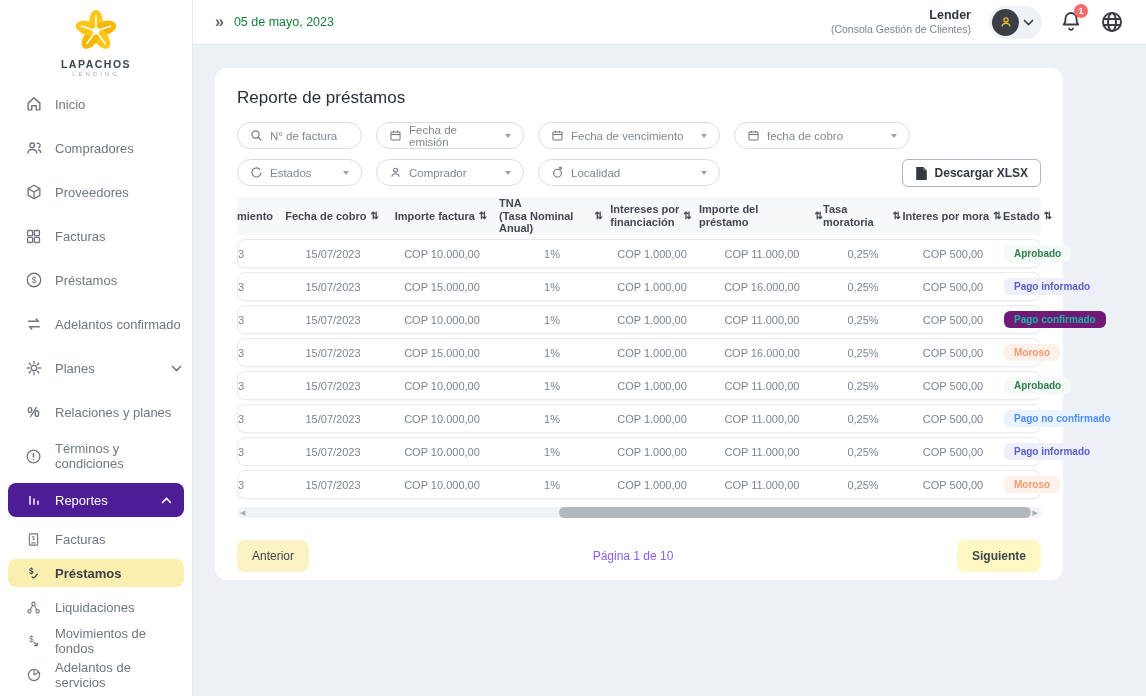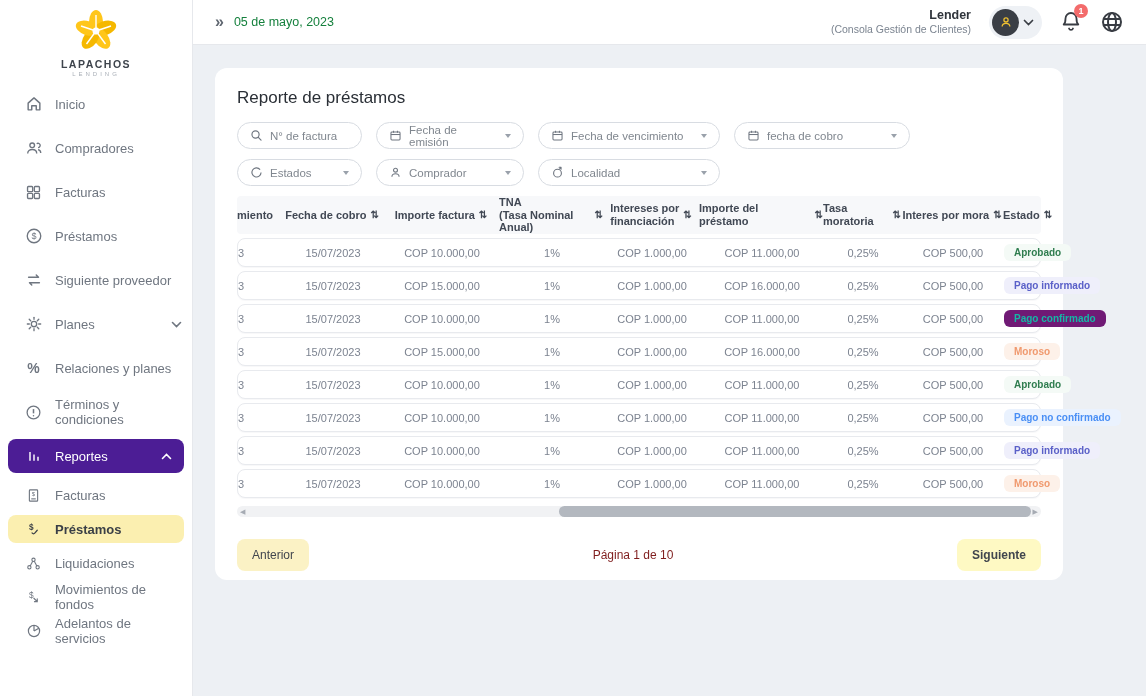--- a/index.html
+++ b/index.html
@@ -92,21 +92,21 @@
   .harrow { position:absolute; top:0; height:11px; display:flex; align-items:center;
             font-size:7px; color:#A6ABB3; }
   .harrow.left { left:3px; } .harrow.right { right:3px; }
 
   
   .pager { display:flex; align-items:center; margin-top:22px; }
   .pg-btn { border:none; border-radius:8px; font-size:12px; color:#41464E; padding:9px 15px;
             cursor:pointer; font-family:"Liberation Sans",sans-serif; }
   .pg-prev { background:#FBF2C5; }
   .pg-next { background:#fef9c3; font-weight:bold; margin-left:auto; }
-  .pg-info { flex:1; text-align:center; font-size:12px; color:#7f1d1d; }
+  .pg-info { flex:1; text-align:center; font-size:12px; color:#8b5cf6; }
 
   svg { display:block; }
 </style>
 </head>
 <body>
 
 <div class="sidebar">
   <div class="logo-block">
     <svg width="50" height="48" viewBox="0 0 50 48">
       <g transform="translate(25,23)" fill="#FFC61A">
@@ -143,20 +143,29 @@
       <svg width="18" height="18" viewBox="0 0 20 20" fill="none" stroke="currentColor" stroke-width="1.5">
           <circle cx="8" cy="7" r="2.6"></circle>
           <path d="M3 16 c0-2.8 2.2-4.3 5-4.3 s5 1.5 5 4.3"></path>
           <path d="M13 5.2 a2.4 2.4 0 1 1 1.5 4.3"></path>
           <path d="M14.5 11.9 c1.8.4 3 1.7 3 3.6"></path>
         </svg>
     </span>
     <span>Compradores</span>
   </div>
 
+  <div class="side-item">
+    <span class="sicon">
+      <svg width="18" height="18" viewBox="0 0 20 20" fill="none" stroke="currentColor" stroke-width="1.5" stroke-linejoin="round">
+          <path d="M10 2.5 L16.5 6.2 V13.8 L10 17.5 L3.5 13.8 V6.2 Z"></path>
+          <path d="M3.5 6.2 L10 10 L16.5 6.2 M10 10 V17.5"></path>
+        </svg>
+    </span>
+    <span>Proveedores</span>
+  </div>
 
   <div class="side-item">
     <span class="sicon">
       <svg width="17" height="17" viewBox="0 0 20 20" fill="none" stroke="currentColor" stroke-width="1.6">
           <rect x="3" y="3" width="6" height="6" rx="1"></rect>
           <rect x="11" y="3" width="6" height="6" rx="1"></rect>
           <rect x="3" y="11" width="6" height="6" rx="1"></rect>
           <rect x="11" y="11" width="6" height="6" rx="1"></rect>
         </svg>
     </span>
@@ -173,21 +182,21 @@
     <span>Préstamos</span>
   </div>
 
   <div class="side-item">
     <span class="sicon">
       <svg width="18" height="18" viewBox="0 0 20 20" fill="none" stroke="currentColor" stroke-width="1.6" stroke-linecap="round" stroke-linejoin="round">
           <path d="M4 7 H15 M12.5 4.5 L15 7"></path>
           <path d="M16 13 H5 M7.5 15.5 L5 13"></path>
         </svg>
     </span>
-    <span>Siguiente proveedor</span>
+    <span>Adelantos confirmado</span>
   </div>
 
   <div class="side-item">
     <span class="sicon">
       <svg width="18" height="18" viewBox="0 0 20 20" fill="none" stroke="currentColor" stroke-width="1.5">
           <circle cx="10" cy="10" r="3"></circle>
           <g stroke-linecap="round">
             <line x1="10" y1="2.6" x2="10" y2="4.8"></line>
             <line x1="10" y1="15.2" x2="10" y2="17.4"></line>
             <line x1="2.6" y1="10" x2="4.8" y2="10"></line>
@@ -407,20 +416,27 @@
       <div class="pill pill-lg">
         <span class="ficon">
           <svg width="13" height="13" viewBox="0 0 20 20" fill="none" stroke="currentColor" stroke-width="1.7" stroke-linecap="round">
               <circle cx="10" cy="11" r="6"></circle>
               <path d="M13.5 4 L15.5 2 M15.5 2 h-3 M15.5 2 v3"></path>
             </svg>
         </span>
         <span>Localidad</span>
         <span class="caret"></span>
       </div>
+      <button class="dl-btn">
+        <svg width="13" height="15" viewBox="0 0 14 17">
+            <path d="M1 1 h8 l4 4 v11 H1 Z" fill="#33383F"></path>
+            <path d="M9 1 l4 4 h-4 Z" fill="#6E747C"></path>
+          </svg>
+        <span>Descargar XLSX</span>
+      </button>
     </div>
 
     <div class="tbl">
       <div class="thead">
         <div class="hcell c1">
             <span>miento</span>
           </div>
         <div class="hcell c2">
             <span>Fecha de cobro</span>
             <span class="sort">⇅</span>

